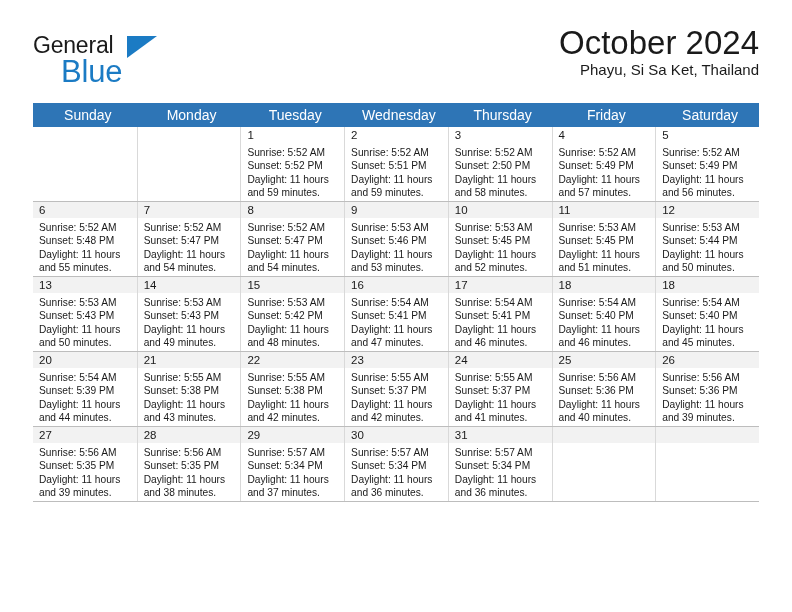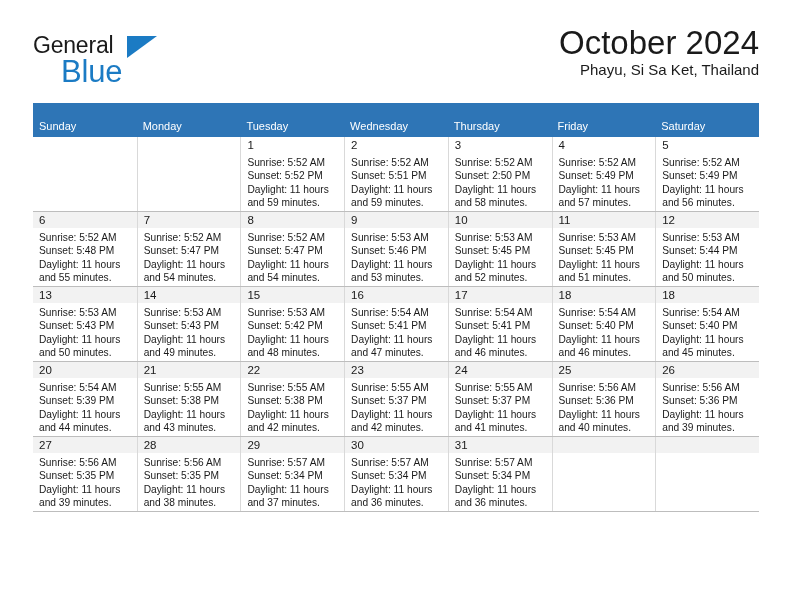--- a/index.html
+++ b/index.html
@@ -89,23 +89,23 @@
     left: 33px;
     top: 103px;
     width: 726px;
     border-collapse: collapse;
     table-layout: fixed;
   }
   .calendar th {
     background: #2e75b6;
     color: #ffffff;
     font-weight: normal;
-    font-size: 11px;
-    text-align: left;
-    padding: 16px 0 4px 6px;
+    font-size: 14px;
+    text-align: center;
+    padding: 4px 0 4px 6px;
     height: 14px;
     border: none;
   }
   .calendar td {
     vertical-align: top;
     height: 74px;
     padding: 0;
     border: none;
     border-bottom: 1px solid #bdbdbd;
   }

